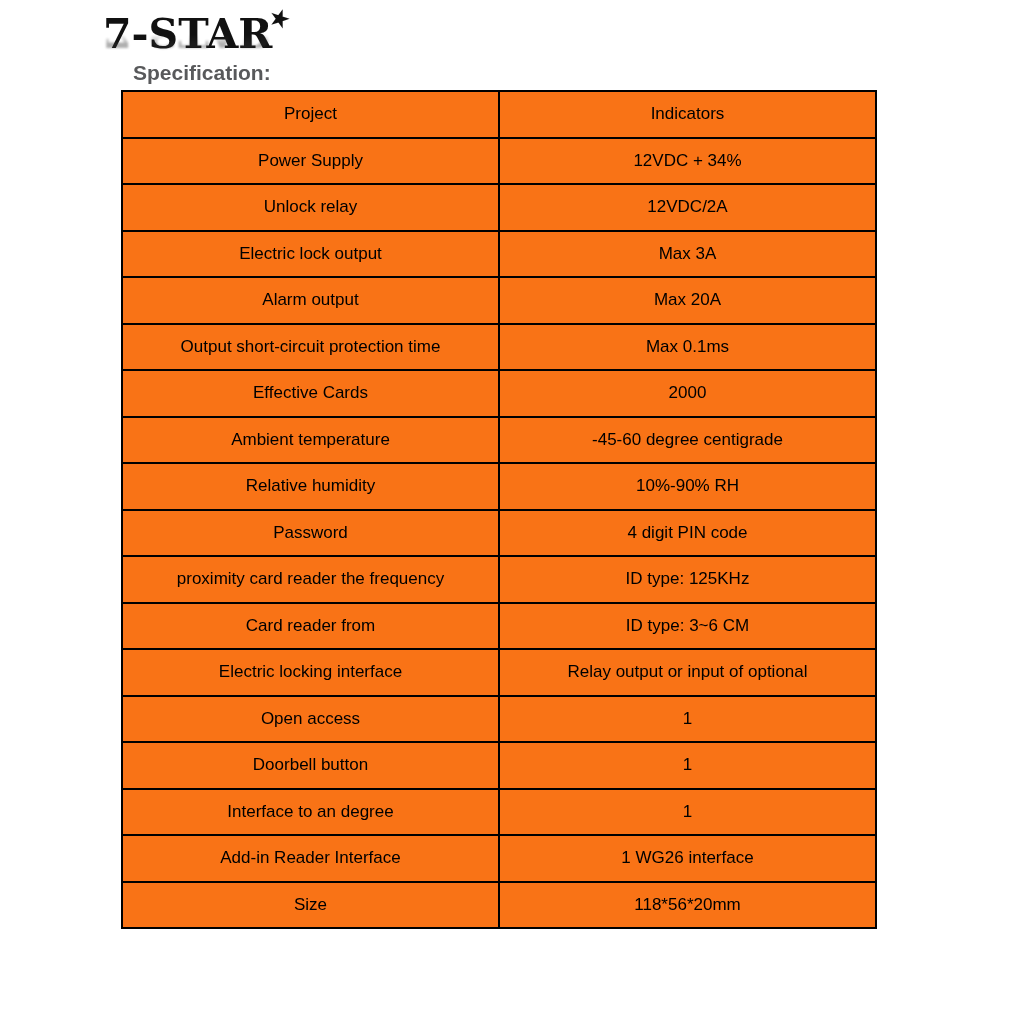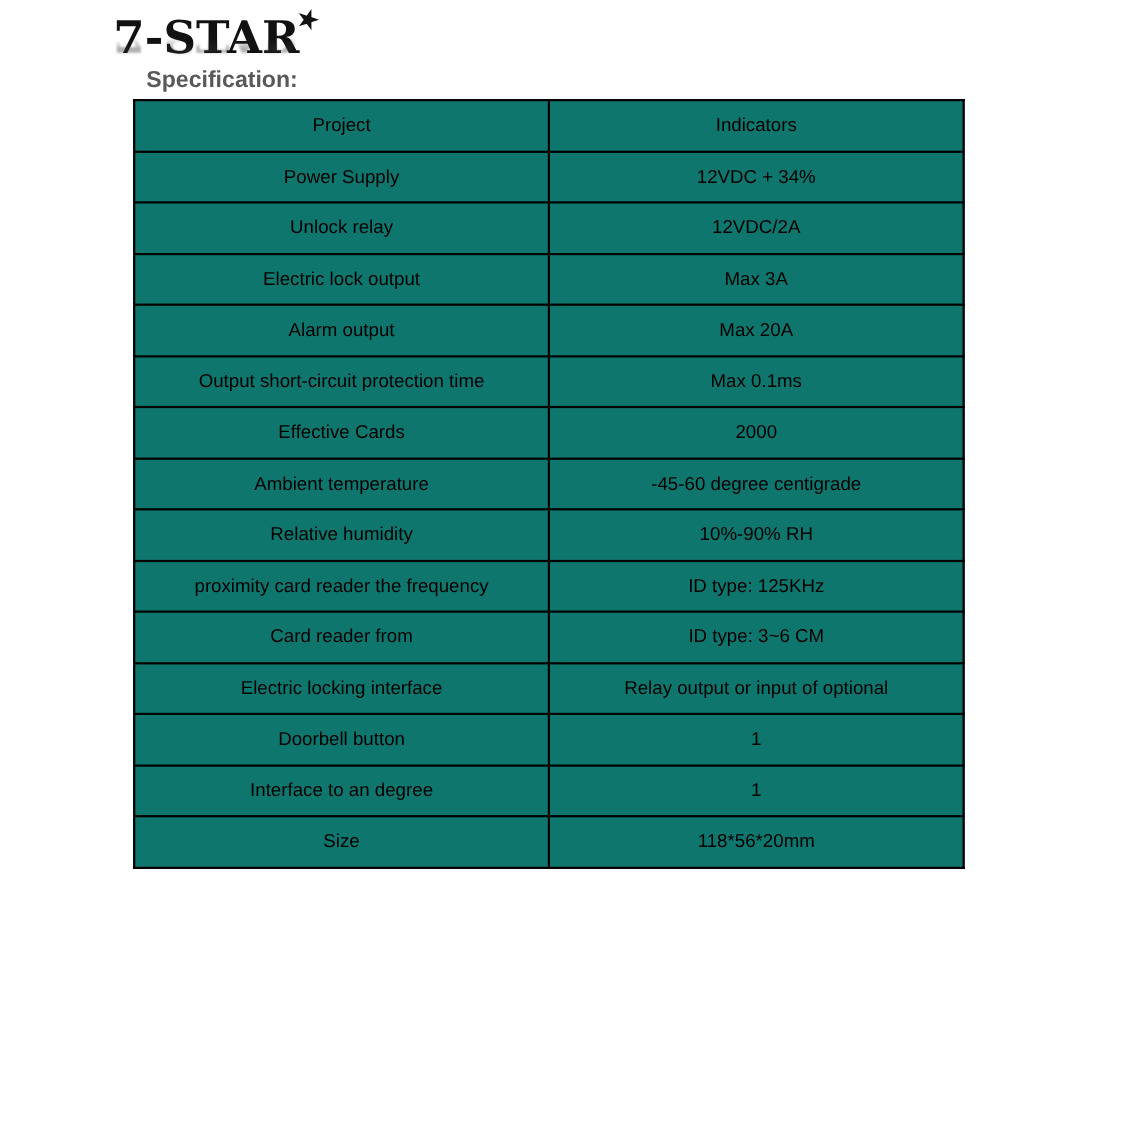--- a/index.html
+++ b/index.html
@@ -71,21 +71,21 @@
   }
 
   
   .spec-table {
     position: absolute;
     left: 121px;
     top: 90px;
     width: 756px;
     border-collapse: collapse;
     table-layout: fixed;
-    background: #0f766e;
+    background: #f97316;
   }
   .spec-table th,
   .spec-table td {
     border: 2px solid #000;
     height: 46.5px;
     text-align: center;
     vertical-align: middle;
     font-size: 17px;
     font-weight: normal;
     color: #000;
@@ -144,38 +144,50 @@
         </tr>
         <tr>
           <td>Ambient temperature</td>
           <td>-45-60 degree centigrade</td>
         </tr>
         <tr>
           <td>Relative humidity</td>
           <td>10%-90% RH</td>
         </tr>
         <tr>
+          <td>Password</td>
+          <td>4 digit PIN code</td>
+        </tr>
+        <tr>
           <td>proximity card reader the frequency</td>
           <td>ID type: 125KHz</td>
         </tr>
         <tr>
           <td>Card reader from</td>
           <td>ID type: 3~6 CM</td>
         </tr>
         <tr>
           <td>Electric locking interface</td>
           <td>Relay output or input of optional</td>
         </tr>
         <tr>
+          <td>Open access</td>
+          <td>1</td>
+        </tr>
+        <tr>
           <td>Doorbell button</td>
           <td>1</td>
         </tr>
         <tr>
           <td>Interface to an degree</td>
           <td>1</td>
+        </tr>
+        <tr>
+          <td>Add-in Reader Interface</td>
+          <td>1 WG26 interface</td>
         </tr>
         <tr>
           <td>Size</td>
           <td>118*56*20mm</td>
         </tr>
       </tbody>
   </table>
 
 </div>
 

